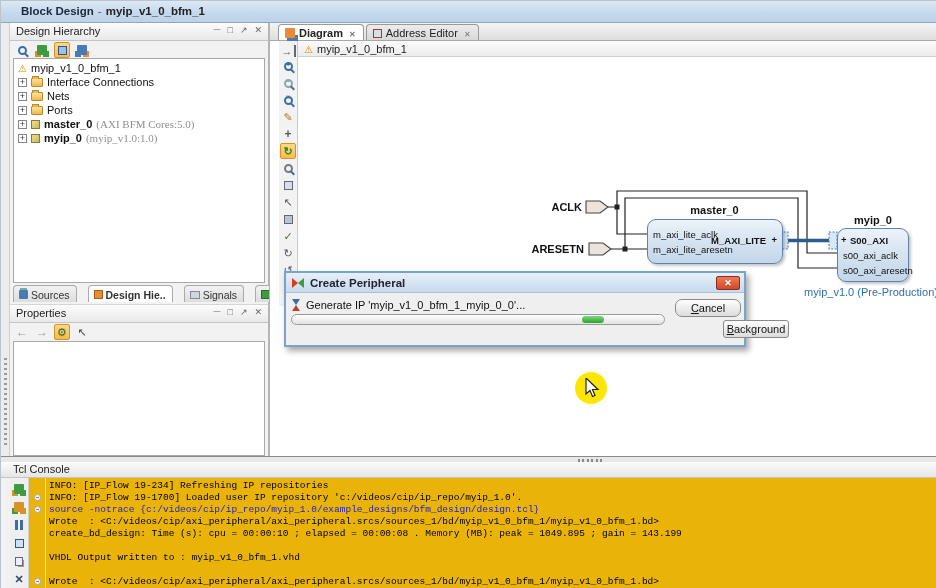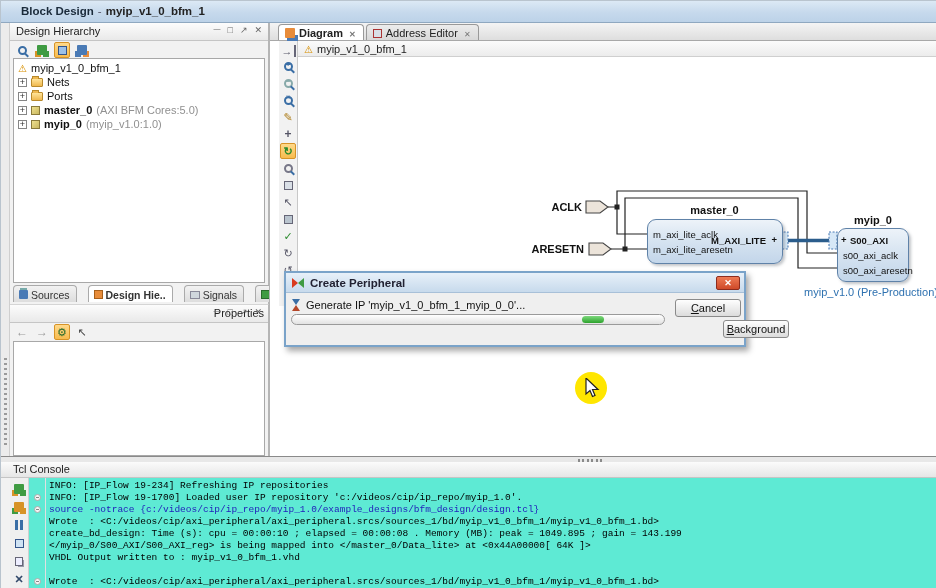--- a/index.html
+++ b/index.html
@@ -55,21 +55,21 @@
 
   
   .leftstrip { position:absolute; left:0; top:22px; width:9px; height:566px; background:#ececec; border-right:1px solid #cfcfcf; }
   .vdots { position:absolute; left:3px; top:335px; width:3px; height:90px;
     background:repeating-linear-gradient(180deg,#9a9a9a 0 2px,transparent 2px 5px); }
 
   
   .hier-panel { position:absolute; left:9px; top:22px; width:259px; height:281px; background:#f2f2f2; border-right:1px solid #b5b5b5;}
   .hier-tree { position:absolute; left:3px; top:35px; width:252px; height:225px; background:#fff; border:1px solid #a8a8a8; overflow:hidden;}
   .trow { display:flex; align-items:center; gap:4px; height:14px; padding-left:4px; font-size:11px; color:#111; white-space:nowrap;}
-  .trow .detail { color:#909090; }
+  .trow .detail { color:#909090;font-family:Liberation Serif, serif; }
   .trow b { font-weight:bold; }
 
   
   .btabs { position:absolute; left:3px; bottom:2px; height:17px; display:flex; gap:11px; font-size:10.5px;}
   .btab { display:flex; align-items:center; gap:3px; padding:1px 6px 0 5px; background:linear-gradient(180deg,#f2f2f2,#ddd);
     border:1px solid #aaa; border-bottom:none; border-radius:4px 4px 0 0; color:#333; white-space:nowrap;}
   .btab.active { background:#fff; font-weight:bold; }
   .src-ic{width:9px;height:9px;display:inline-block;background:#4a7ab5;border-radius:1px;box-shadow:0 -3px 0 -1px #7aa;}
   .sig-ic{width:10px;height:8px;display:inline-block;background:#cfd6dd;border:1px solid #889;}
   .brd-ic{width:9px;height:9px;display:inline-block;background:#3f9b42;border:1px solid #2a6b2c;}
@@ -128,32 +128,32 @@
   .dlg-msg { position:absolute; left:6px; top:26px; display:flex; align-items:center; gap:5px; font-size:11px; color:#111;}
   .hourglass { width:9px; height:12px; display:inline-block; position:relative; }
   .hourglass::before { content:""; position:absolute; left:0; top:0; border-top:6px solid #3a6ea5; border-left:4.5px solid transparent; border-right:4.5px solid transparent;}
   .hourglass::after { content:""; position:absolute; left:0; bottom:0; border-bottom:6px solid #b5482a; border-left:4.5px solid transparent; border-right:4.5px solid transparent;}
   .pbar { position:absolute; left:5px; top:41px; width:374px; height:11px; border:1px solid #9a9a9a; border-radius:6px;
     background:linear-gradient(180deg,#ffffff,#e2e2e2); overflow:hidden;}
   .pbar .seg { position:absolute; left:78%; top:1px; width:22px; height:7px; border-radius:4px;
     background:linear-gradient(180deg,#7ed87e,#2ca32c); }
   .dlg-btn { position:absolute; left:389px; width:66px; height:18px; font-size:11px; color:#111; text-align:center;
     line-height:16px; background:linear-gradient(180deg,#fefefe,#dcdcdc); border:1px solid #8a8a8a; border-radius:3px;}
-  .dlg-btn.b1 { top:26px; } .dlg-btn.b2 { top:47px;margin-left:48px; }
+  .dlg-btn.b1 { top:26px;border-radius:7px; } .dlg-btn.b2 { top:47px;margin-left:48px; }
 
   
   .hdivider { position:absolute; left:0; top:455px; width:936px; height:6px; background:#e8e8e8; border-top:1px solid #8a8a8a;}
   .hdots { position:absolute; left:577px; top:2px; width:24px; height:3px;
     background:repeating-linear-gradient(90deg,#8a8a8a 0 2px,transparent 2px 4.5px);}
   .tcl { position:absolute; left:0; top:461px; width:936px; height:127px; background:#f2f2f2; }
   .tcl-header { position:absolute; left:0; top:0; width:936px; height:16px; background:linear-gradient(180deg,#fbfbfb,#e6e6e6);
     border-bottom:1px solid #c5c5c5; font-size:11px; color:#222; padding:1px 0 0 12px;}
   .tcl-toolbar { position:absolute; left:9px; top:16px; width:19px; height:111px; background:#efefef; border-right:1px solid #cfcfcf;
     display:flex; flex-direction:column; align-items:center; gap:2px; padding-top:3px;}
-  .tcl-body { position:absolute; left:28px; top:16px; width:908px; height:111px; background:#5eead4; overflow:hidden;}
+  .tcl-body { position:absolute; left:28px; top:16px; width:908px; height:111px; background:#eab308; overflow:hidden;}
   .gutterline { position:absolute; left:16px; top:0; width:1px; height:111px; background:#e0e0e0; }
   .cline { position:absolute; left:20px; font-family:"Liberation Mono", monospace; font-size:9.5px; line-height:12px;
     white-space:pre; color:#000; }
   .cline.blue { color:#2222bb; }
   .cmark { position:absolute; width:7px; height:7px; border:1px solid #aaa; border-radius:50%; background:#f4f4f4; }
   .cmark::before { content:""; position:absolute; left:1px; top:2.2px; width:3px; height:1px; background:#888;}
 
   
   .cursor-hl { position:absolute; left:574px; top:371px; width:32px; height:32px; border-radius:50%;
     background:#ffe600; z-index:20; }
@@ -194,20 +194,25 @@
         </span>
     </div>
     <div class="hier-tree">
       <div class="trow" style="margin-top:2px;">
         <span class="warn-ic"></span>
         <span>myip_v1_0_bfm_1</span>
       </div>
       <div class="trow">
         <span class="plusbox"></span>
         <span class="folder-ic"></span>
+        <span>Interface Connections</span>
+      </div>
+      <div class="trow">
+        <span class="plusbox"></span>
+        <span class="folder-ic"></span>
         <span>Nets</span>
       </div>
       <div class="trow">
         <span class="plusbox"></span>
         <span class="folder-ic"></span>
         <span>Ports</span>
       </div>
       <div class="trow">
         <span class="plusbox"></span>
         <span class="chipy"></span>
@@ -235,21 +240,21 @@
         <span>Signals</span>
       </div>
       <div class="btab">
         <span class="brd-ic"></span>
         <span>Board Part I..</span>
       </div>
     </div>
   </div>
 
   <div class="props-panel">
-    <div class="panel-header" style="left:0;top:0;width:258px;text-align:right;">
+    <div class="panel-header" style="left:0;top:0;width:258px;">
       <span>Properties</span>
       <span class="winctrls">
         <span class="wc-min"></span><span class="wc-max"></span><span class="wc-float"></span><span class="wc-close"></span>
       </span>
     </div>
     <div class="toolbar-h" style="left:4px;top:19px;">
       <span class="tbi arrow-g">←</span>
       <span class="tbi arrow-g">→</span>
       <span class="tbi hl">
           <span class="gear-ic"></span>
@@ -404,21 +409,20 @@
     <div class="tcl-body">
       <div class="gutterline"></div>
       <span class="cmark" style="left:5px;top:16px;"></span>
       <span class="cmark" style="left:5px;top:28px;"></span>
       <span class="cmark" style="left:5px;top:100px;"></span>
       <div class="cline" style="top:2px;">INFO: [IP_Flow 19-234] Refreshing IP repositories</div>
       <div class="cline" style="top:14px;">INFO: [IP_Flow 19-1700] Loaded user IP repository 'c:/videos/cip/ip_repo/myip_1.0'.</div>
       <div class="cline blue" style="top:26px;">source -notrace {c:/videos/cip/ip_repo/myip_1.0/example_designs/bfm_design/design.tcl}</div>
       <div class="cline" style="top:38px;">Wrote  : &lt;C:/videos/cip/axi_peripheral/axi_peripheral.srcs/sources_1/bd/myip_v1_0_bfm_1/myip_v1_0_bfm_1.bd&gt;</div>
       <div class="cline" style="top:50px;">create_bd_design: Time (s): cpu = 00:00:10 ; elapsed = 00:00:08 . Memory (MB): peak = 1049.895 ; gain = 143.199</div>
-      <div class="cline" style="top:62px;">&lt;/myip_0/S00_AXI/S00_AXI_reg&gt; is being mapped into &lt;/master_0/Data_lite&gt; at &lt;0x44A00000[ 64K ]&gt;</div>
       <div class="cline" style="top:74px;">VHDL Output written to : myip_v1_0_bfm_1.vhd</div>
       <div class="cline" style="top:98px;">Wrote  : &lt;C:/videos/cip/axi_peripheral/axi_peripheral.srcs/sources_1/bd/myip_v1_0_bfm_1/myip_v1_0_bfm_1.bd&gt;</div>
     </div>
   </div>
 
   <div class="cursor-hl"></div>
   <svg class="cursor-arrow" width="16" height="20" viewBox="0 0 16 20">
     <polygon points="1,0 1,16 5,12.5 7.5,18.5 10,17.5 7.5,11.5 13,11.5" fill="#fff" stroke="#222" stroke-width="1.2"></polygon>
   </svg>
 

